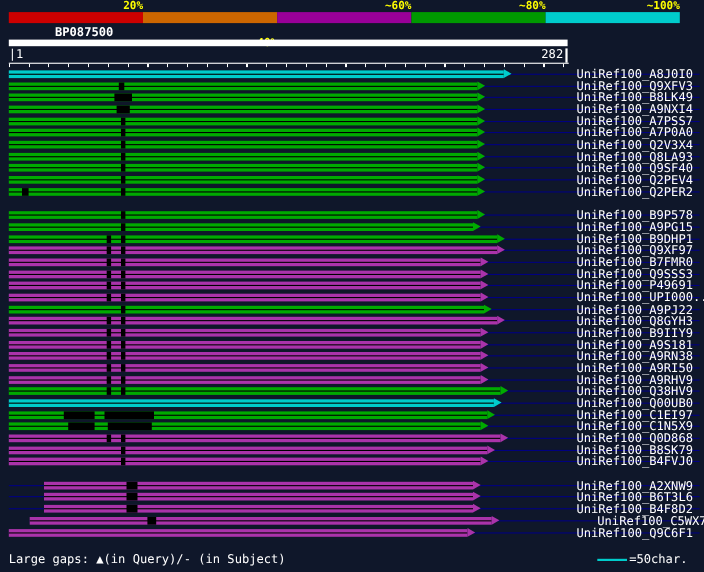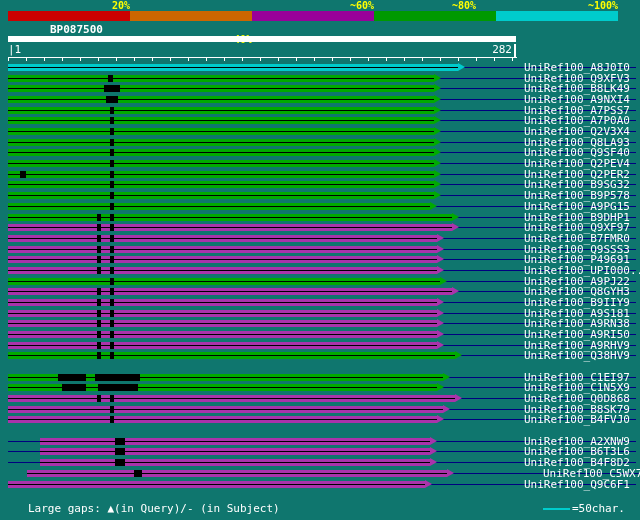--- a/index.html
+++ b/index.html
@@ -1,16 +1,16 @@
 <!DOCTYPE html>
 <html><head>
 <meta charset="utf-8">
 <style>
   html,body{margin:0;padding:0;background:#000;}
-  #screen{position:relative;width:640px;height:520px;background:#0f766e;overflow:hidden;
+  #screen{position:relative;width:640px;height:520px;background:#0f172a;overflow:hidden;
           font-family:"DejaVu Sans Mono",monospace;}
   .keylabel{position:absolute;top:0;height:11px;color:#ffff00;font:bold 10px "DejaVu Sans Mono",monospace;
             text-align:right;line-height:11px;}
   .keyseg{position:absolute;top:11px;height:10px;}
   #title{position:absolute;left:8px;top:23px;color:#fff;font:bold 11px "DejaVu Sans Mono",monospace;padding-left:42px;}
   #querybar{position:absolute;left:8px;top:36px;width:508px;height:6px;background:#fff;}
   #scale-start{position:absolute;left:8px;top:44px;color:#fff;font-size:11px;line-height:12px;}
   #scale-end{position:absolute;left:472px;top:44px;width:40px;color:#fff;font-size:11px;line-height:12px;text-align:right;}
   #scale-endtick{position:absolute;left:514px;top:44px;width:2px;height:13px;background:#fff;}
   #ruler{position:absolute;left:8px;top:57px;width:509px;height:1px;background:#fff;}
@@ -19,36 +19,36 @@
   #rows{position:absolute;left:0;top:0;width:556px;height:520px;}
   .row{position:absolute;left:0;width:640px;height:11px;}
   .rowline{position:absolute;left:8px;top:5px;width:628px;height:1px;background:#000080;}
   .bar{position:absolute;top:2px;height:7px;
        background-image:linear-gradient(#000,#000);
        background-size:100% 1px;background-position:0 3px;background-repeat:no-repeat;}
   .gapseg{position:absolute;top:2px;height:7px;background:#000;}
   .arrow{position:absolute;top:1px;width:0;height:0;
          border-top:4.5px solid transparent;border-bottom:4.5px solid transparent;border-left:7px solid;}
   .rowlabel{position:absolute;left:524px;top:0;color:#fff;font-size:11px;line-height:11px;white-space:pre;}
-  #footer-left{position:absolute;left:8px;top:502px;color:#fff;font-size:11px;line-height:13px;margin-left:20px;}
+  #footer-left{position:absolute;left:8px;top:502px;color:#fff;font-size:11px;line-height:13px;}
   #legend-line{position:absolute;left:543px;top:508px;width:27px;height:2px;background:#00cccc;}
   #footer-right{position:absolute;left:572px;top:502px;color:#fff;font-size:11px;line-height:13px;text-align:center;}
 </style>
 </head>
 <body>
 
 <div id="screen">
   <div id="key">
       <div class="keylabel" style="left: 8px; width: 122px; color: rgb(255, 255, 0);">20%</div>
       <div class="keyseg" style="left: 8px; width: 122px; background: rgb(204, 0, 0);"></div>
       <div class="keylabel" style="left: 130px; width: 122px; color: rgb(255, 255, 0); margin-top: 34px;">~40%</div>
       <div class="keyseg" style="left: 130px; width: 122px; background: rgb(204, 102, 0);"></div>
       <div class="keylabel" style="left: 252px; width: 122px; color: rgb(255, 255, 0);">~60%</div>
       <div class="keyseg" style="left: 252px; width: 122px; background: rgb(153, 0, 153);"></div>
-      <div class="keylabel" style="left: 354px; width: 122px; color: rgb(255, 255, 0); text-align: right;">~80%</div>
+      <div class="keylabel" style="left: 374px; width: 122px; color: rgb(255, 255, 0); text-align: right;">~80%</div>
       <div class="keyseg" style="left: 374px; width: 122px; background: rgb(0, 153, 0);"></div>
       <div class="keylabel" style="left: 496px; width: 122px; color: rgb(255, 255, 0);">~100%</div>
       <div class="keyseg" style="left: 496px; width: 122px; background: rgb(0, 204, 204);"></div>
     </div>
   <div id="title">BP087500</div>
   <div id="querybar"></div>
   <div id="scale-start">|1</div>
   <div id="scale-end">282</div>
   <div id="scale-endtick"></div>
   <div id="ruler"></div>
@@ -124,27 +124,20 @@
         <div class="rowlabel">UniRef100_Q2PEV4</div>
       </div>
       <div class="row" style="top: 169px;">
         <div class="rowline"></div>
         <div class="bar" style="left: 8px; width: 426px; background-color: rgb(0, 170, 0);"></div>
         <div class="gapseg" style="left: 20px; width: 6px;"></div>
         <div class="gapseg" style="left: 110px; width: 4px;"></div>
         <div class="arrow" style="left: 434px; border-left-color: rgb(0, 170, 0);"></div>
         <div class="rowlabel">UniRef100_Q2PER2</div>
       </div>
-      <div class="row" style="top: 179px;">
-        <div class="rowline"></div>
-        <div class="bar" style="left: 8px; width: 426px; background-color: rgb(0, 170, 0);"></div>
-        <div class="gapseg" style="left: 110px; width: 4px;"></div>
-        <div class="arrow" style="left: 434px; border-left-color: rgb(0, 170, 0);"></div>
-        <div class="rowlabel">UniRef100_B9SG32</div>
-      </div>
       <div class="row" style="top: 190px;">
         <div class="rowline"></div>
         <div class="bar" style="left: 8px; width: 426px; background-color: rgb(0, 170, 0);"></div>
         <div class="gapseg" style="left: 110px; width: 4px;"></div>
         <div class="arrow" style="left: 434px; border-left-color: rgb(0, 170, 0);"></div>
         <div class="rowlabel">UniRef100_B9P578</div>
       </div>
       <div class="row" style="top: 201px;">
         <div class="rowline"></div>
         <div class="bar" style="left: 8px; width: 422px; background-color: rgb(0, 170, 0);"></div>
@@ -255,20 +248,26 @@
         <div class="arrow" style="left: 437px; border-left-color: rgb(170, 51, 170);"></div>
         <div class="rowlabel">UniRef100_A9RHV9</div>
       </div>
       <div class="row" style="top: 350px;">
         <div class="rowline"></div>
         <div class="bar" style="left: 8px; width: 447px; background-color: rgb(0, 170, 0);"></div>
         <div class="gapseg" style="left: 97px; width: 4px;"></div>
         <div class="gapseg" style="left: 110px; width: 4px;"></div>
         <div class="arrow" style="left: 455px; border-left-color: rgb(0, 170, 0);"></div>
         <div class="rowlabel">UniRef100_Q38HV9</div>
+      </div>
+      <div class="row" style="top: 361px;">
+        <div class="rowline"></div>
+        <div class="bar" style="left: 8px; width: 441px; background-color: rgb(0, 204, 204);"></div>
+        <div class="arrow" style="left: 449px; border-left-color: rgb(0, 204, 204);"></div>
+        <div class="rowlabel">UniRef100_Q00UB0</div>
       </div>
       <div class="row" style="top: 372px;">
         <div class="rowline"></div>
         <div class="bar" style="left: 8px; width: 435px; background-color: rgb(0, 170, 0);"></div>
         <div class="gapseg" style="left: 58px; width: 28px;"></div>
         <div class="gapseg" style="left: 95px; width: 45px;"></div>
         <div class="arrow" style="left: 443px; border-left-color: rgb(0, 170, 0);"></div>
         <div class="rowlabel">UniRef100_C1EI97</div>
       </div>
       <div class="row" style="top: 382px;">

